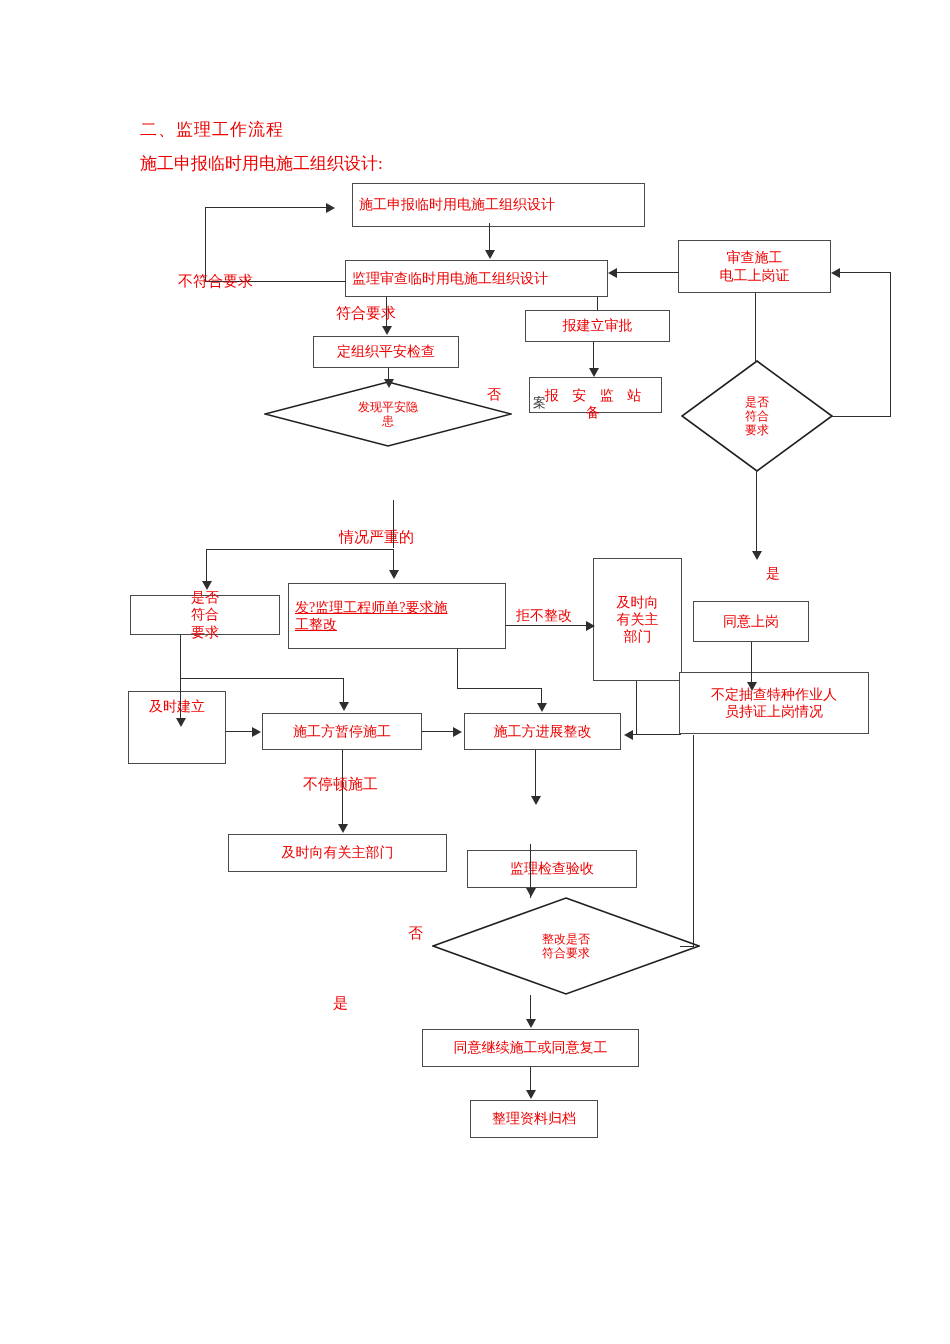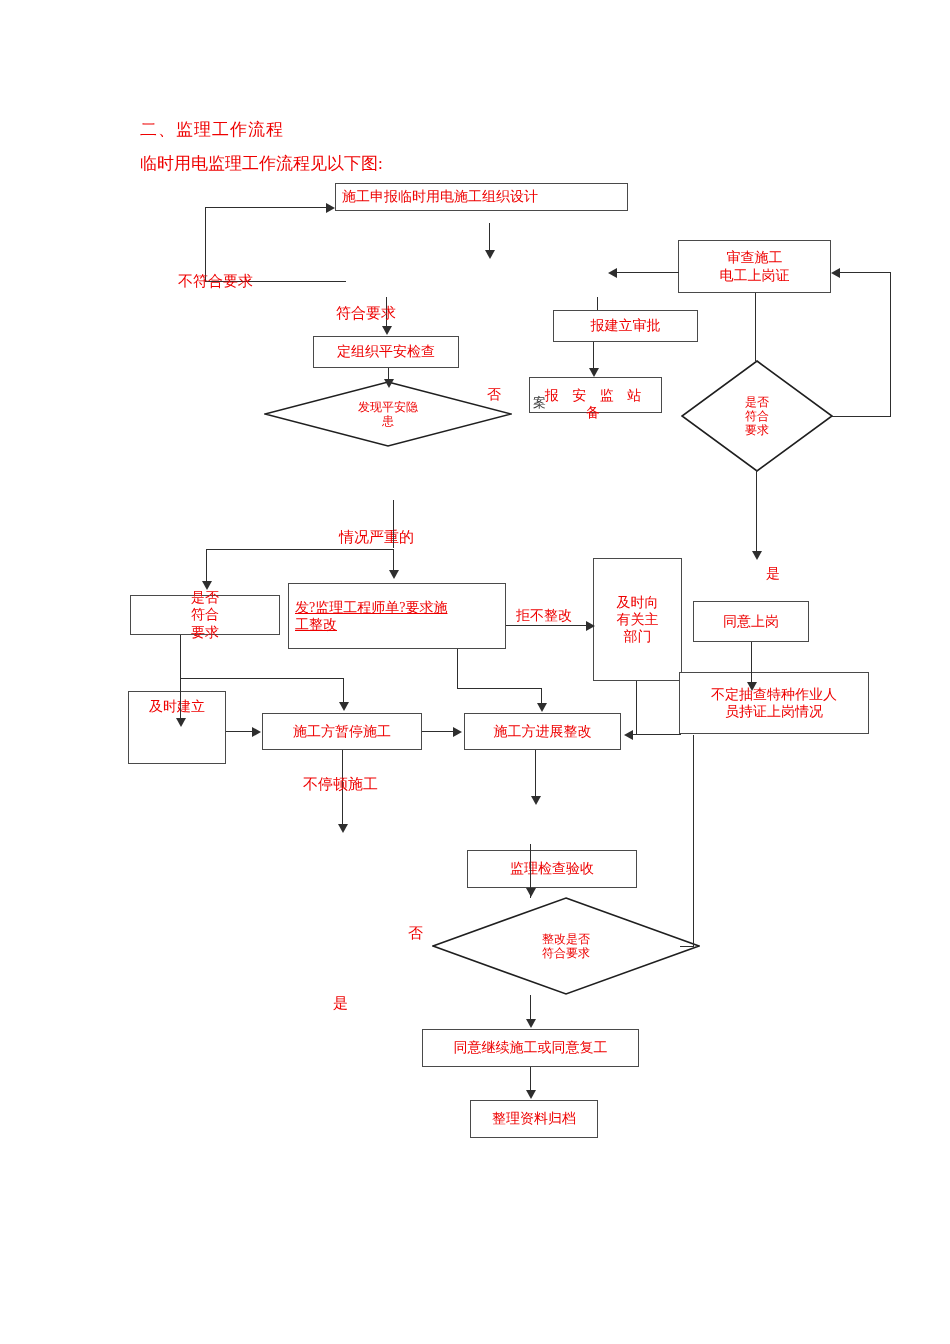--- a/index.html
+++ b/index.html
@@ -122,29 +122,30 @@
   .elabel.big {
     font-size: 15px;
   }
 </style>
 </head>
 <body>
 
 <div id="page">
 
   <div class="heading" style="left:140px; top:118px;">二、监理工作流程</div>
-  <div class="subheading" style="left:140px; top:152px;">临时用电监理工作流程见以下图:</div>
-
-  <div class="node leftalign" style="left:335px; top:183px; width:293px; height:28px;">施工申报临时用电施工组织设计</div>
-
+  <div class="subheading" style="left:140px; top:152px;">施工申报临时用电施工组织设计:</div>
+
+  <div class="node leftalign" style="left:352px; top:183px; width:293px; height:44px;">施工申报临时用电施工组织设计</div>
+
+  <div class="node leftalign" style="left:345px; top:260px; width:263px; height:37px;">监理审查临时用电施工组织设计</div>
 
   <div class="node" style="left:678px; top:240px; width:153px; height:53px;">审查施工
 电工上岗证</div>
 
-  <div class="node" style="left:553px; top:310px; width:145px; height:32px;">报建立审批</div>
+  <div class="node" style="left:525px; top:310px; width:145px; height:32px;">报建立审批</div>
 
   <div class="node topalign spaced" style="left:529px; top:377px; width:133px; height:36px;"><span>报 安 监 站 备</span></div>
   <div style="position:absolute; left:533px; top:394px; font-size:13px; color:#3a3a3a;">案</div>
 
   <div class="node" style="left:313px; top:336px; width:146px; height:32px;"><span>定组织平安检查</span></div>
 
   <div class="diamond" style="left:264px; top:381px; width:248px; height:66px;">
     <svg class="shape" viewBox="0 0 248 66" preserveAspectRatio="none">
       <polygon points="124,1 247,33 124,65 1,33" fill="#ffffff" stroke="#1f1f1f" stroke-width="1.6"></polygon>
     </svg>
@@ -220,20 +221,21 @@
 
   <div class="node" style="left:679px; top:672px; width:190px; height:62px;"><span>不定抽查特种作业人
 员持证上岗情况</span></div>
 
   <div class="node topalign" style="left:128px; top:691px; width:98px; height:73px; padding-top:6px;"><span>及时建立</span></div>
 
   <div class="node" style="left:262px; top:713px; width:160px; height:37px;"><span>施工方暂停施工</span></div>
 
   <div class="node" style="left:464px; top:713px; width:157px; height:37px;"><span>施工方进展整改</span></div>
 
+  <div class="node" style="left:228px; top:834px; width:219px; height:38px;"><span>及时向有关主部门</span></div>
 
   <div class="node" style="left:467px; top:850px; width:170px; height:38px;"><span>监理检查验收</span></div>
 
   <div class="diamond" style="left:432px; top:897px; width:268px; height:98px;">
     <svg class="shape" viewBox="0 0 268 98" preserveAspectRatio="none">
       <polygon points="134,1 267,49 134,97 1,49" fill="#ffffff" stroke="#1f1f1f" stroke-width="1.6"></polygon>
     </svg>
     <div class="dlabel">整改是否
 符合要求</div>
   </div>

